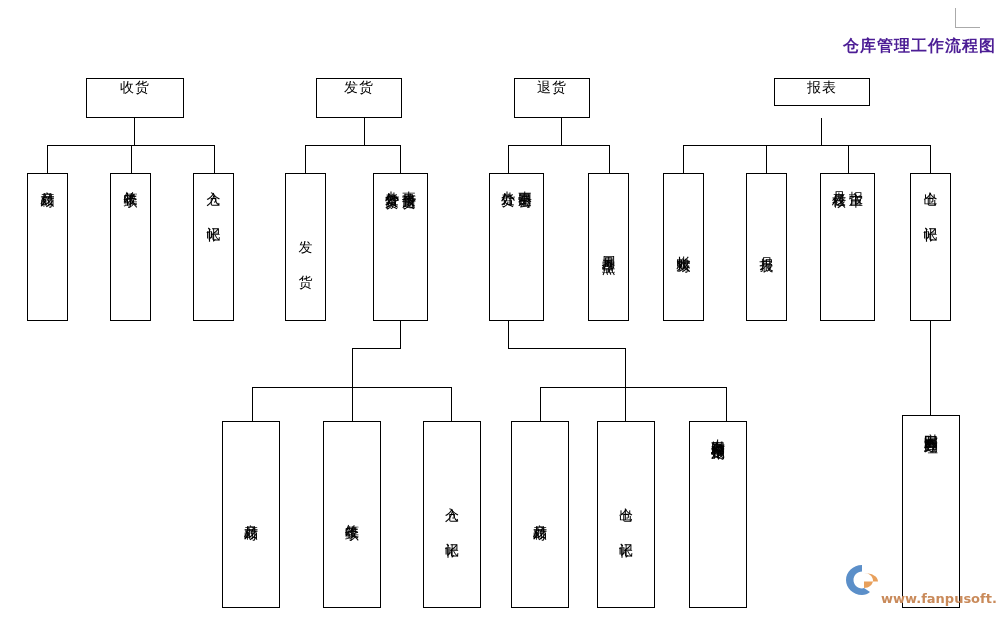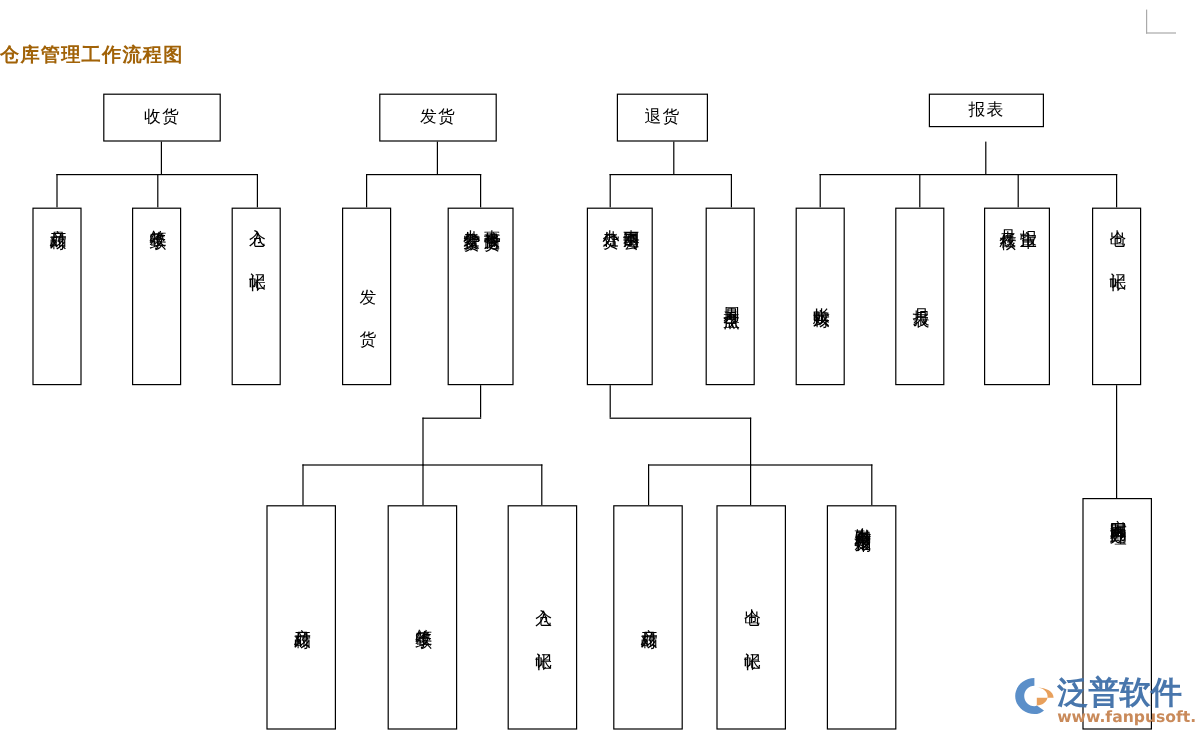--- a/index.html
+++ b/index.html
@@ -14,38 +14,38 @@
 
   
   .crop-mark{position:absolute;}
   .crop-mark .v{position:absolute;left:0;top:0;width:1px;height:20px;background:#aaaaaa;}
   .crop-mark .h{position:absolute;left:0;top:19px;width:25px;height:1px;background:#aaaaaa;}
 
   
   .chart-title{
     position:absolute;
     left:0;top:36px;width:996px;
-    text-align:left;
+    text-align:right;
     font-size:16px;
     font-weight:bold;
-    color:#a16207;
+    color:#4c1d95;
     letter-spacing:1px;
   }
 
   
   .node{
     position:absolute;
     border:1px solid #000000;
     background:#ffffff;
     box-sizing:border-box;
     color:#000;
   }
   
   .node.horiz{
-    display:flex;align-items:center;justify-content:center;
+    display:flex;align-items:flex-start;justify-content:center;
     font-size:14px;
     letter-spacing:1px;
   }
   
   .node.vert{
     display:flex;
     flex-direction:row-reverse;   
     justify-content:center;
     align-items:flex-start;
     padding-top:6px;
@@ -88,21 +88,21 @@
   <div class="crop-mark" style="left:955px;top:8px;width:26px;height:22px;">
     <div class="v"></div>
       <div class="h"></div>
   </div>
 
   <div class="chart-title">仓库管理工作流程图</div>
 
   <div class="node horiz" style="left:86px;top:78px;width:98px;height:40px;">
     <span>收货</span>
   </div>
-  <div class="node horiz" style="left:316px;top:78px;width:98px;height:40px;">
+  <div class="node horiz" style="left:316px;top:78px;width:86px;height:40px;">
     <span>发货</span>
   </div>
   <div class="node horiz" style="left:514px;top:78px;width:76px;height:40px;">
     <span>退货</span>
   </div>
   <div class="node horiz" style="left:774px;top:78px;width:96px;height:28px;">
     <span>报表</span>
   </div>
 
   <div class="ln v" style="left:134px;top:118px;height:27px;"></div>
@@ -208,17 +208,16 @@
 
   <div class="node vert" style="left:902px;top:415px;width:58px;height:193px;">
     <span class="vcol">定时寄回内勤处理</span>
   </div>
 
   <div class="watermark">
     <svg class="wm-logo" viewBox="0 0 34 32">
       <path d="M17 1 C8 1 1 8 1 16 C1 24 8 31 17 31 C20 31 23 30 25 28 L19 24 C18.4 24.3 17.7 24.5 17 24.5 C12.3 24.5 8.5 20.7 8.5 16 C8.5 11.3 12.3 7.5 17 7.5 L17 1 Z" fill="#5b8fc9"></path>
       <path d="M19 9 C24 9 28 12.5 28 16.5 C28 20.5 24 24 19 24 L19 17.5 L33 17.5 C33 12.5 27 9 19 9 Z" fill="#e8a05c"></path>
     </svg>
-    <div class="wm-name">泛普软件</div>
     <div class="wm-url">www.fanpusoft.com</div>
   </div>
 
 </div>
 
 </body></html>

